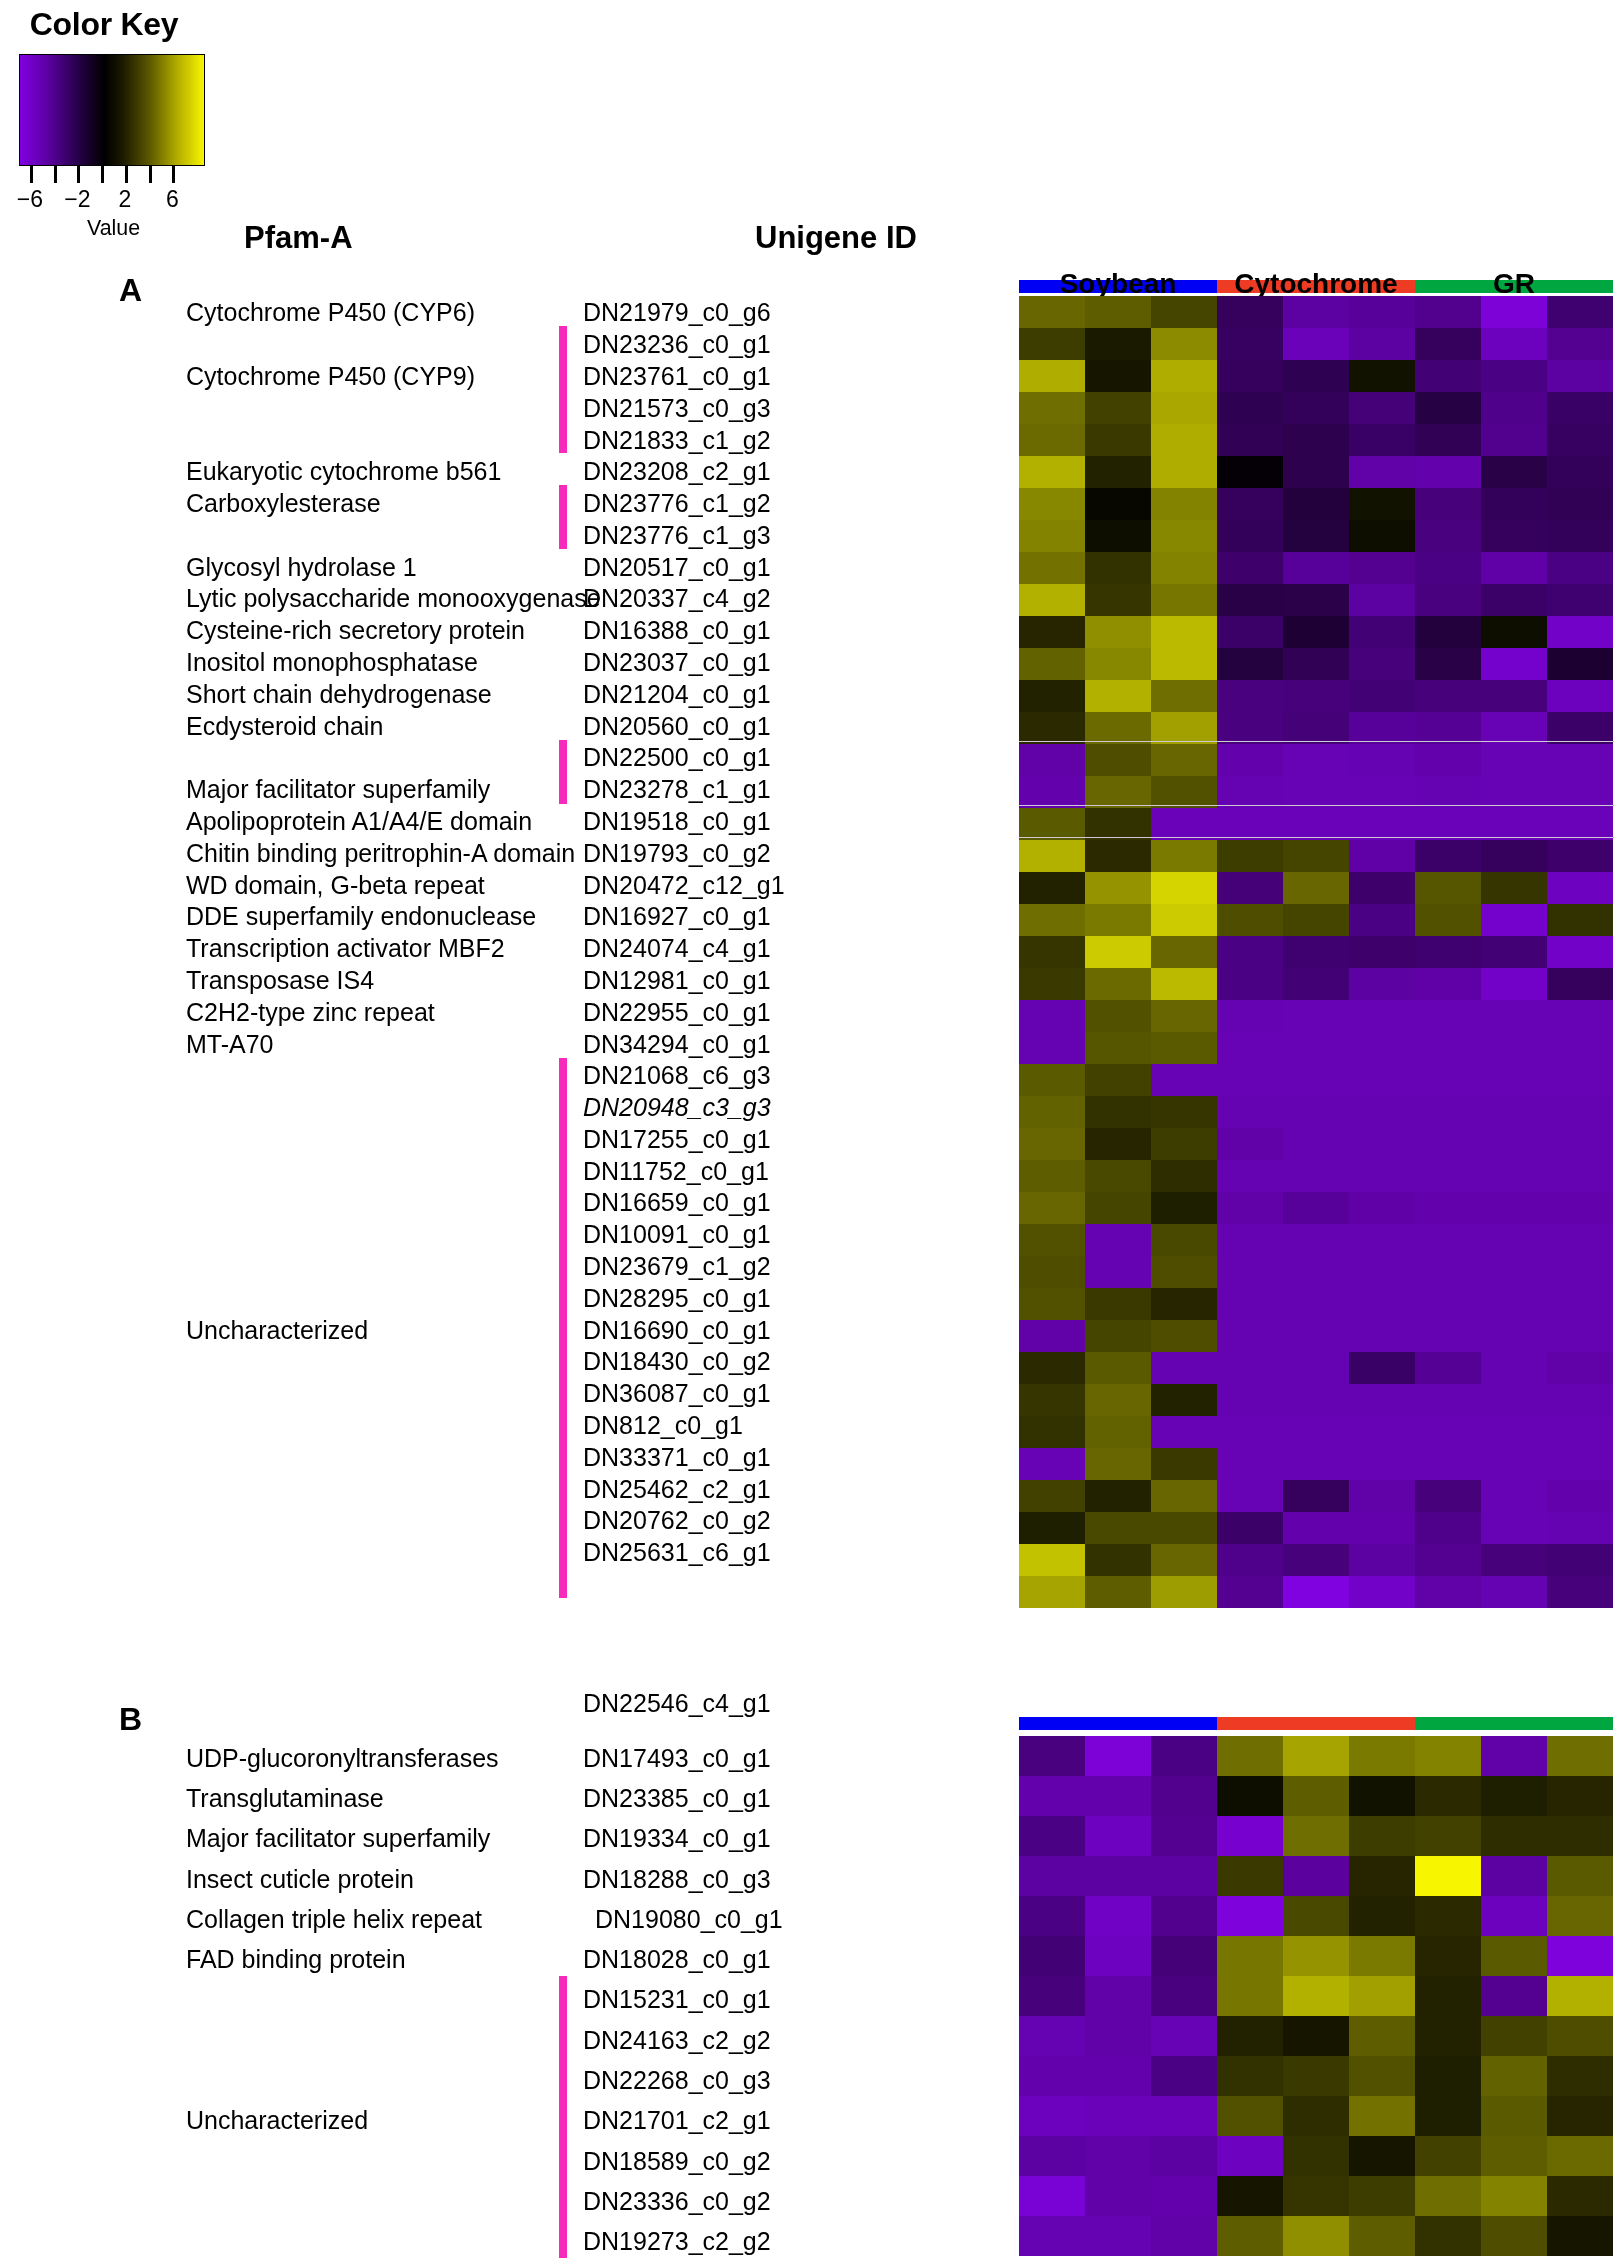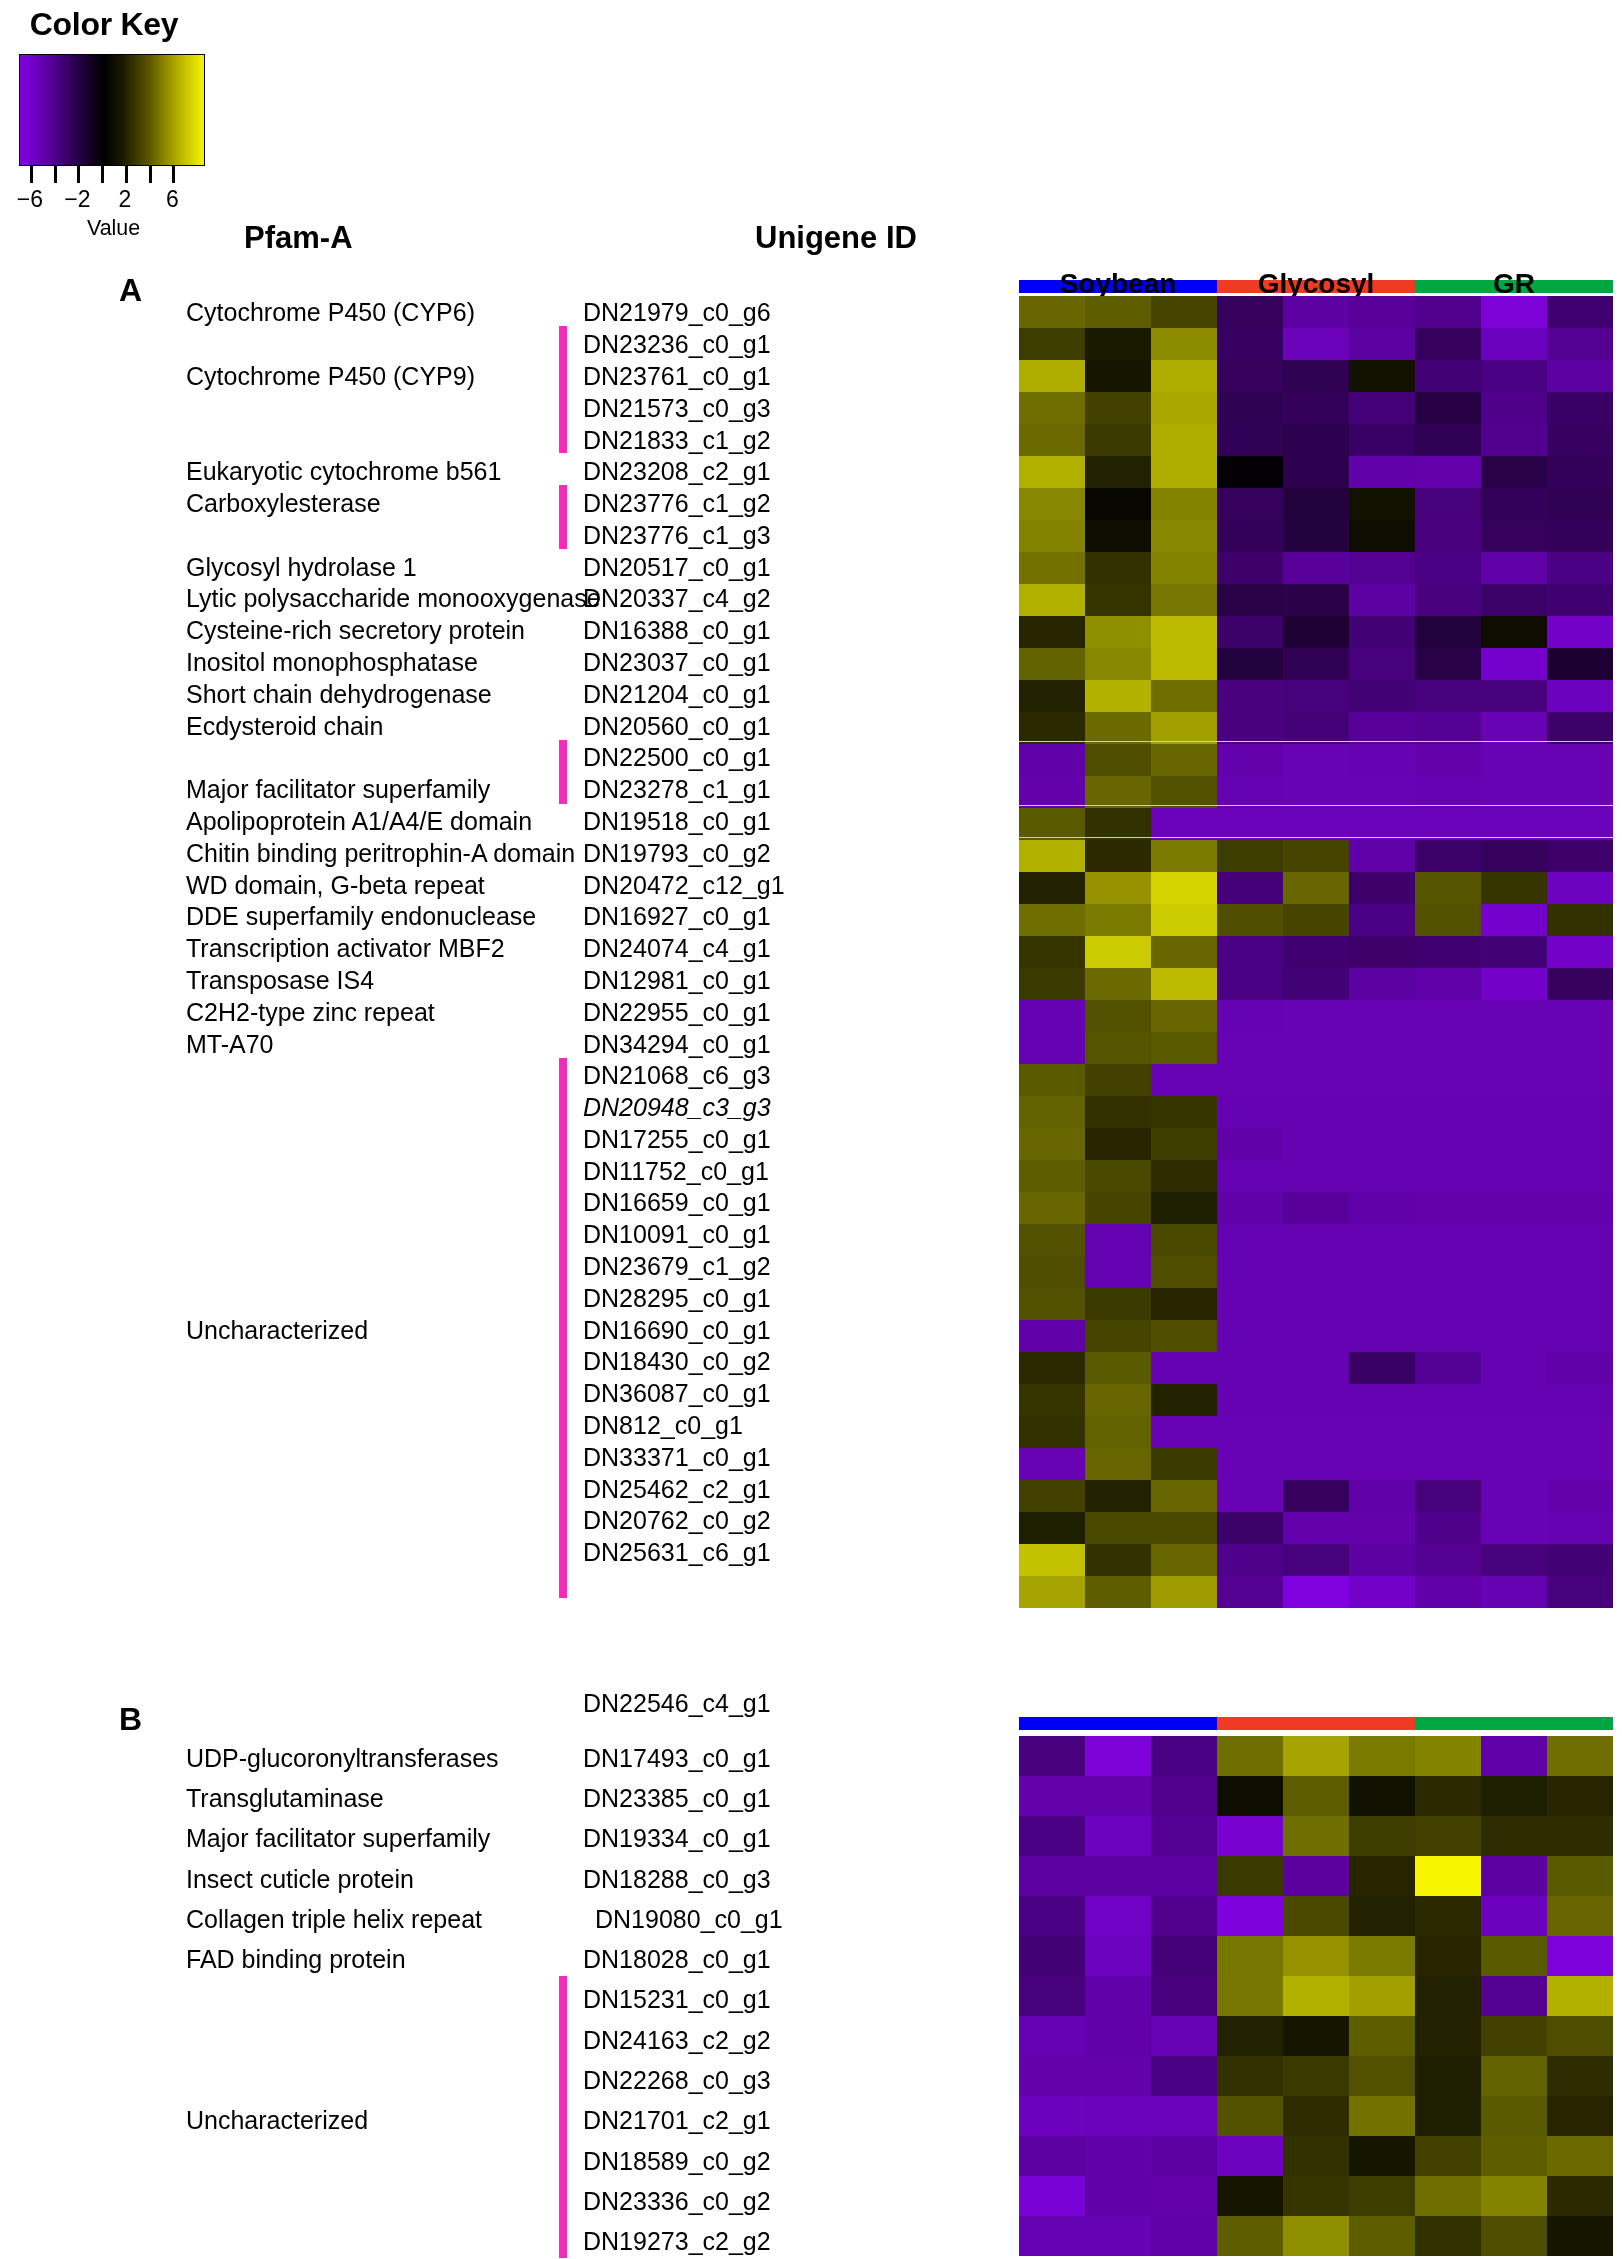--- a/index.html
+++ b/index.html
@@ -76,21 +76,21 @@
 <div id="header-unigene" class="uid-label" style="top:220px; font-size:31px; font-weight:bold; left:755px;">Unigene ID</div>
 
 <div id="stage">
     <div class="grp-bar-row" style="top: 280px;">
       <div class="grp-bar" style="background: rgb(0, 0, 245); width: 198px;"></div>
       <div class="grp-bar" style="background: rgb(238, 59, 36); width: 198px;"></div>
       <div class="grp-bar" style="background: rgb(0, 166, 63); width: 198px;"></div>
     </div>
     <div class="grp-label-row" style="top: 241px; margin-top: 27px;">
       <div class="grp-label" style="width: 198px;">Soybean</div>
-      <div class="grp-label" style="width: 198px;">Glycosyl</div>
+      <div class="grp-label" style="width: 198px;">Cytochrome</div>
       <div class="grp-label" style="width: 198px;">GR</div>
     </div>
     <div class="hm" style="top: 296px;">
       <div class="hm-row" style="height: 32px;">
         <div class="hm-cell" style="height: 32px; background: rgb(103, 102, 0);"></div>
         <div class="hm-cell" style="height: 32px; background: rgb(94, 94, 0);"></div>
         <div class="hm-cell" style="height: 32px; background: rgb(70, 69, 0);"></div>
         <div class="hm-cell" style="height: 32px; background: rgb(53, 1, 93);"></div>
         <div class="hm-cell" style="height: 32px; background: rgb(92, 1, 162);"></div>
         <div class="hm-cell" style="height: 32px; background: rgb(88, 1, 154);"></div>

